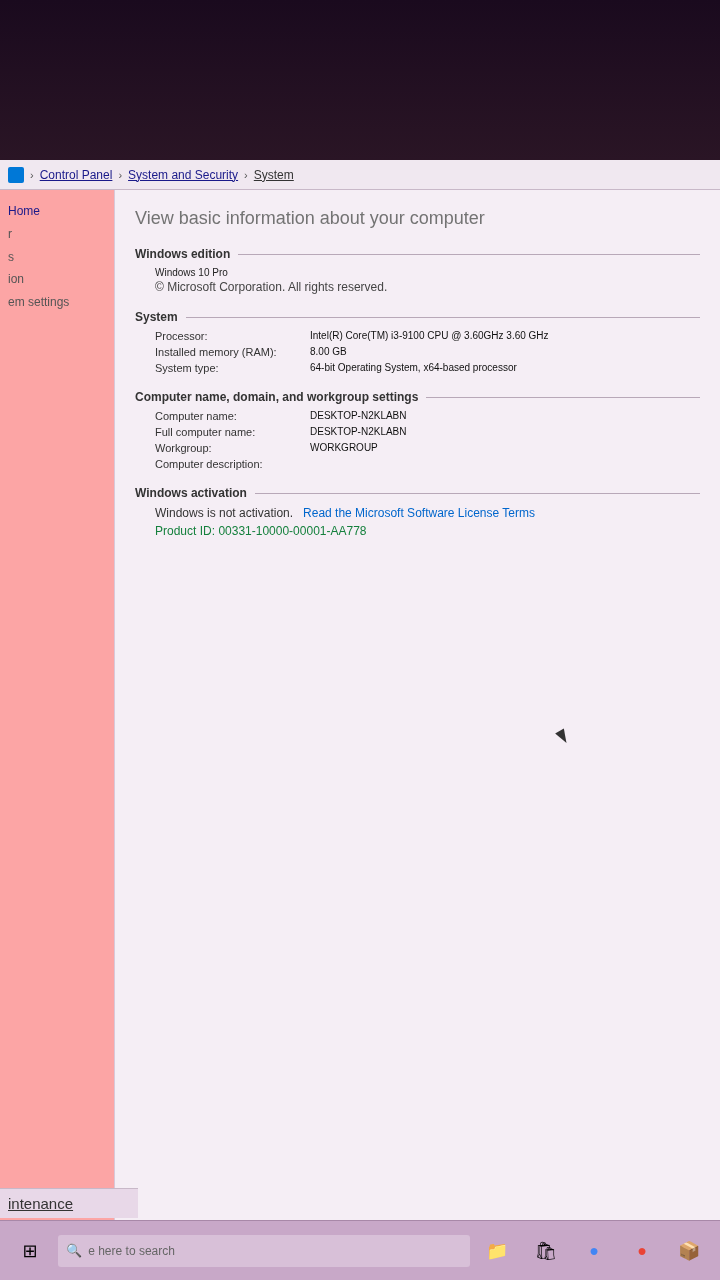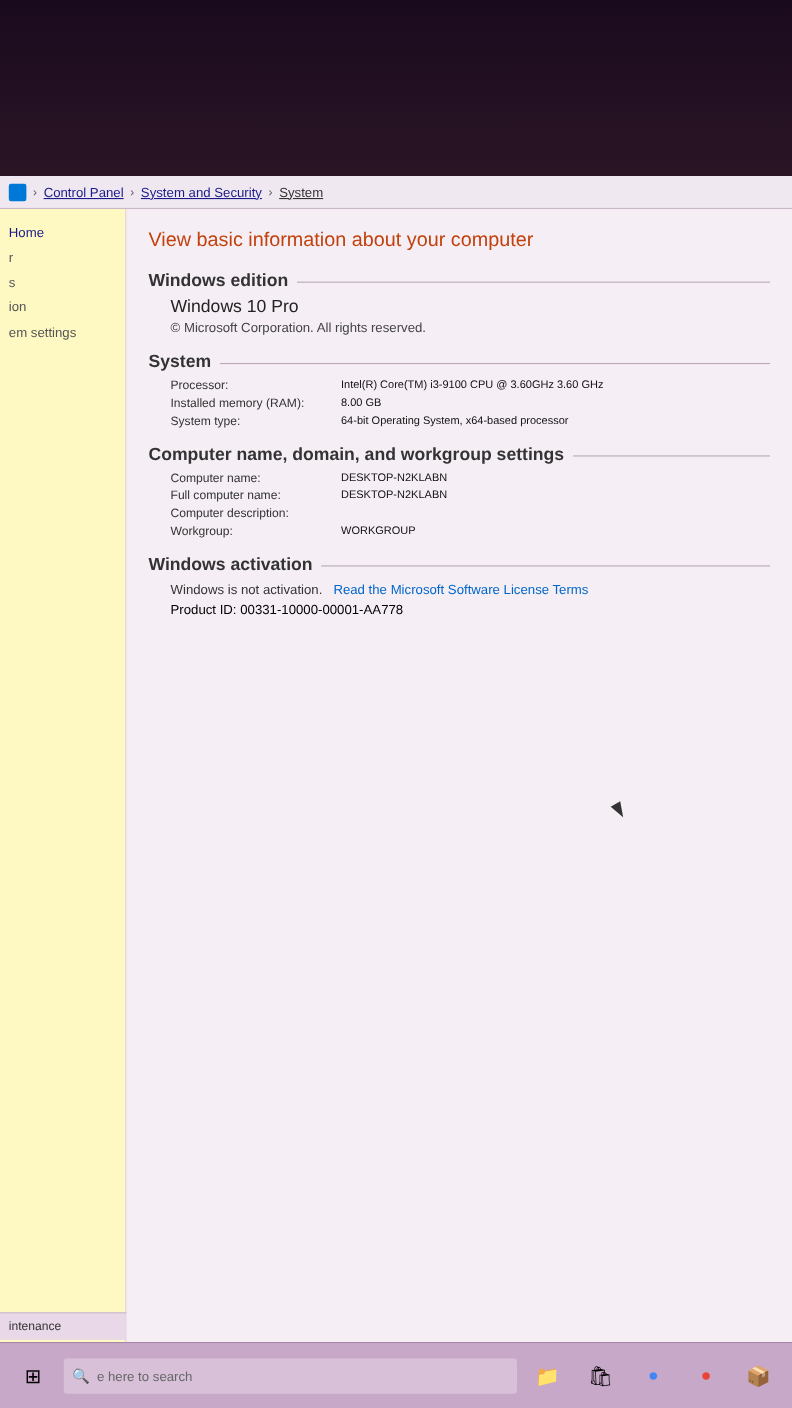--- a/index.html
+++ b/index.html
@@ -58,21 +58,21 @@
     .main-container {
       display: flex;
       width: 100%;
       height: calc(100% - 160px - 30px - 60px);
       background: #f5eef5;
     }
 
     
     .sidebar {
       width: 115px;
-      background: #fef9c3;
+      background: #fca5a5;
       padding: 10px 8px;
       flex-shrink: 0;
       border-right: 1px solid #d8c8d8;
     }
     .sidebar-item {
       font-size: 12px;
       color: #1a1a8a;
       padding: 3px 0;
       cursor: pointer;
       line-height: 1.4;
@@ -85,31 +85,31 @@
     
     .content {
       flex: 1;
       padding: 18px 20px;
       overflow-y: auto;
       background: #f5eef5;
     }
 
     .page-title {
       font-size: 18px;
-      color: #c2410c;
+      color: #737373;
       font-weight: 300;
       margin-bottom: 18px;
     }
 
     .section {
       margin-bottom: 16px;
     }
 
     .section-header {
-      font-size: 16px;
+      font-size: 12px;
       color: #333;
       font-weight: 600;
       margin-bottom: 6px;
       display: flex;
       align-items: center;
       gap: 0;
     }
     .section-header::after {
       content: '';
       flex: 1;
@@ -133,21 +133,21 @@
       color: #111;
       font-size: 10px;
       flex: 1;
     }
 
     .info-block {
       padding-left: 20px;
       margin-bottom: 6px;
     }
     .info-block .primary-text {
-      font-size: 16px;
+      font-size: 10px;
       color: #222;
       margin-bottom: 2px;
     }
     .info-block .secondary-text {
       font-size: 12px;
       color: #444;
     }
 
     .activation-text {
       font-size: 12px;
@@ -155,21 +155,21 @@
       padding-left: 20px;
       margin-bottom: 4px;
     }
     .activation-link {
       color: #0066cc;
       cursor: pointer;
       font-size: 12px;
     }
     .product-id {
       font-size: 12px;
-      color: #000000;
+      color: #15803d;
       padding-left: 20px;
     }
 
     
     .taskbar {
       position: absolute;
       bottom: 0;
       left: 0;
       width: 100%;
       height: 60px;
@@ -191,26 +191,27 @@
     }
     .taskbar-icon {
       font-size: 18px;
     }
 
     
     .sidebar-bottom {
       position: absolute;
       bottom: 62px;
       left: 0;
-      width: 115px;
+      width: 138px;
       background: #e8d8e8;
       padding: 6px 8px;
-      font-size: 11px;
+      font-size: 15px;
       color: #333;
       border-top: 1px solid #c8b8c8;
+      text-decoration: underline;
     }
 
     
     .cursor {
       position: absolute;
       width: 12px;
       height: 18px;
       pointer-events: none;
       z-index: 999;
     }
@@ -287,26 +288,26 @@
 
       <div class="info-row">
         <span class="info-label">Computer name:</span>
         <span class="info-value">DESKTOP-N2KLABN</span>
       </div>
       <div class="info-row">
         <span class="info-label">Full computer name:</span>
         <span class="info-value">DESKTOP-N2KLABN</span>
       </div>
       <div class="info-row">
+        <span class="info-label">Workgroup:</span>
+        <span class="info-value">WORKGROUP</span>
+      </div>
+      <div class="info-row">
         <span class="info-label">Computer description:</span>
         <span class="info-value"></span>
-      </div>
-      <div class="info-row">
-        <span class="info-label">Workgroup:</span>
-        <span class="info-value">WORKGROUP</span>
       </div>
     </div>
 
     <div class="section">
       <div class="section-header">Windows activation</div>
       <div class="activation-text">
         <span>Windows is not activation.</span>
         &nbsp;
         <span class="activation-link">Read the Microsoft Software License Terms</span>
       </div>

